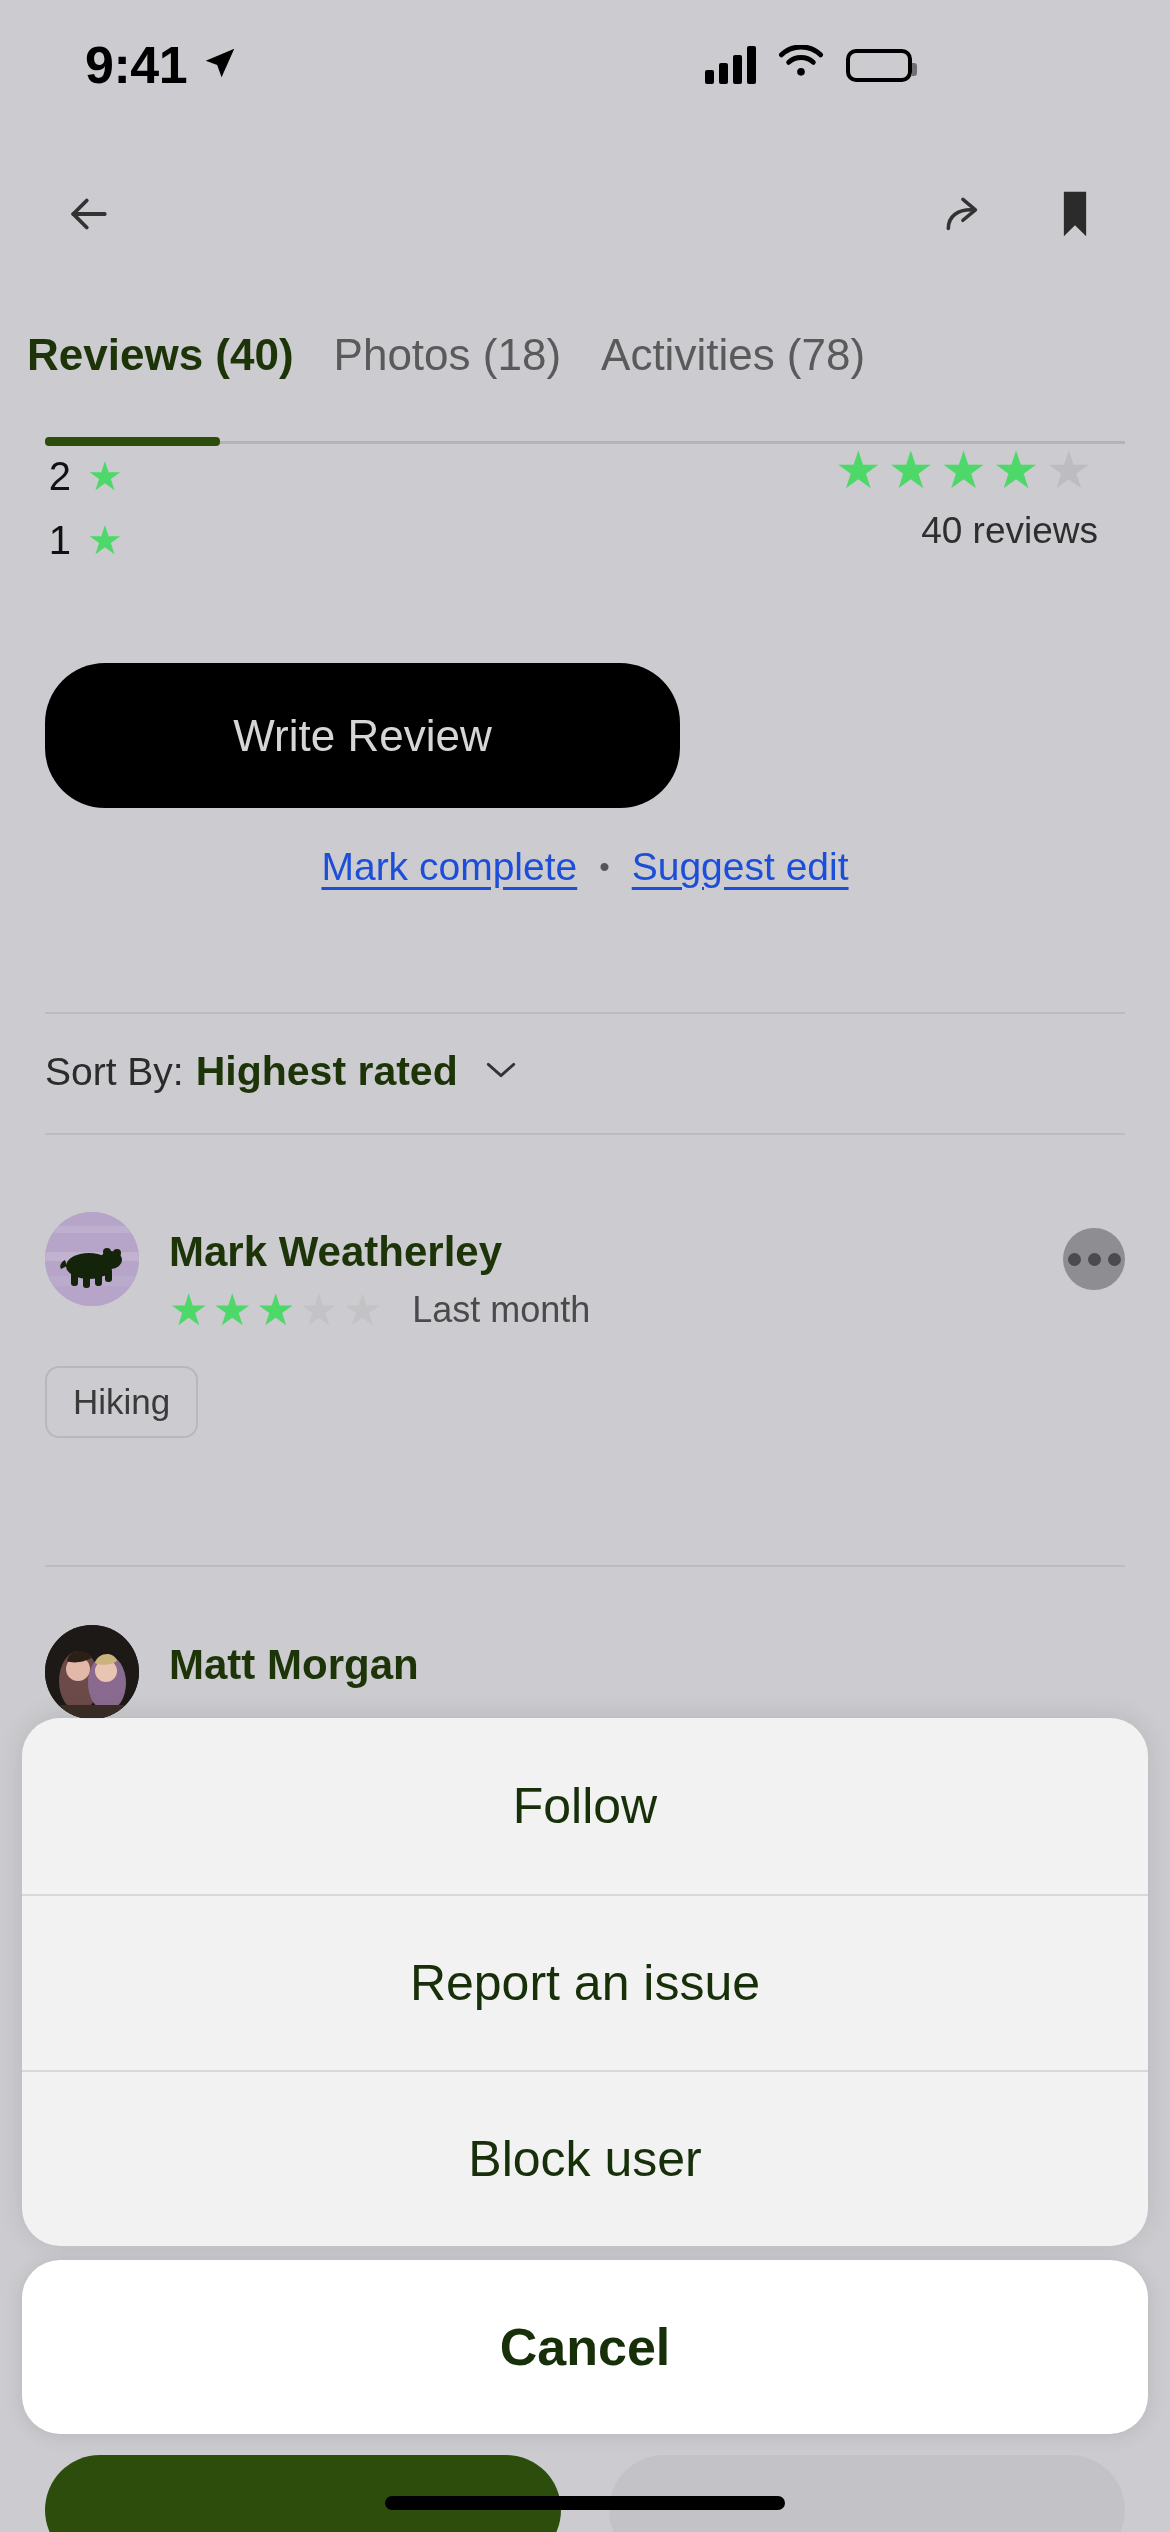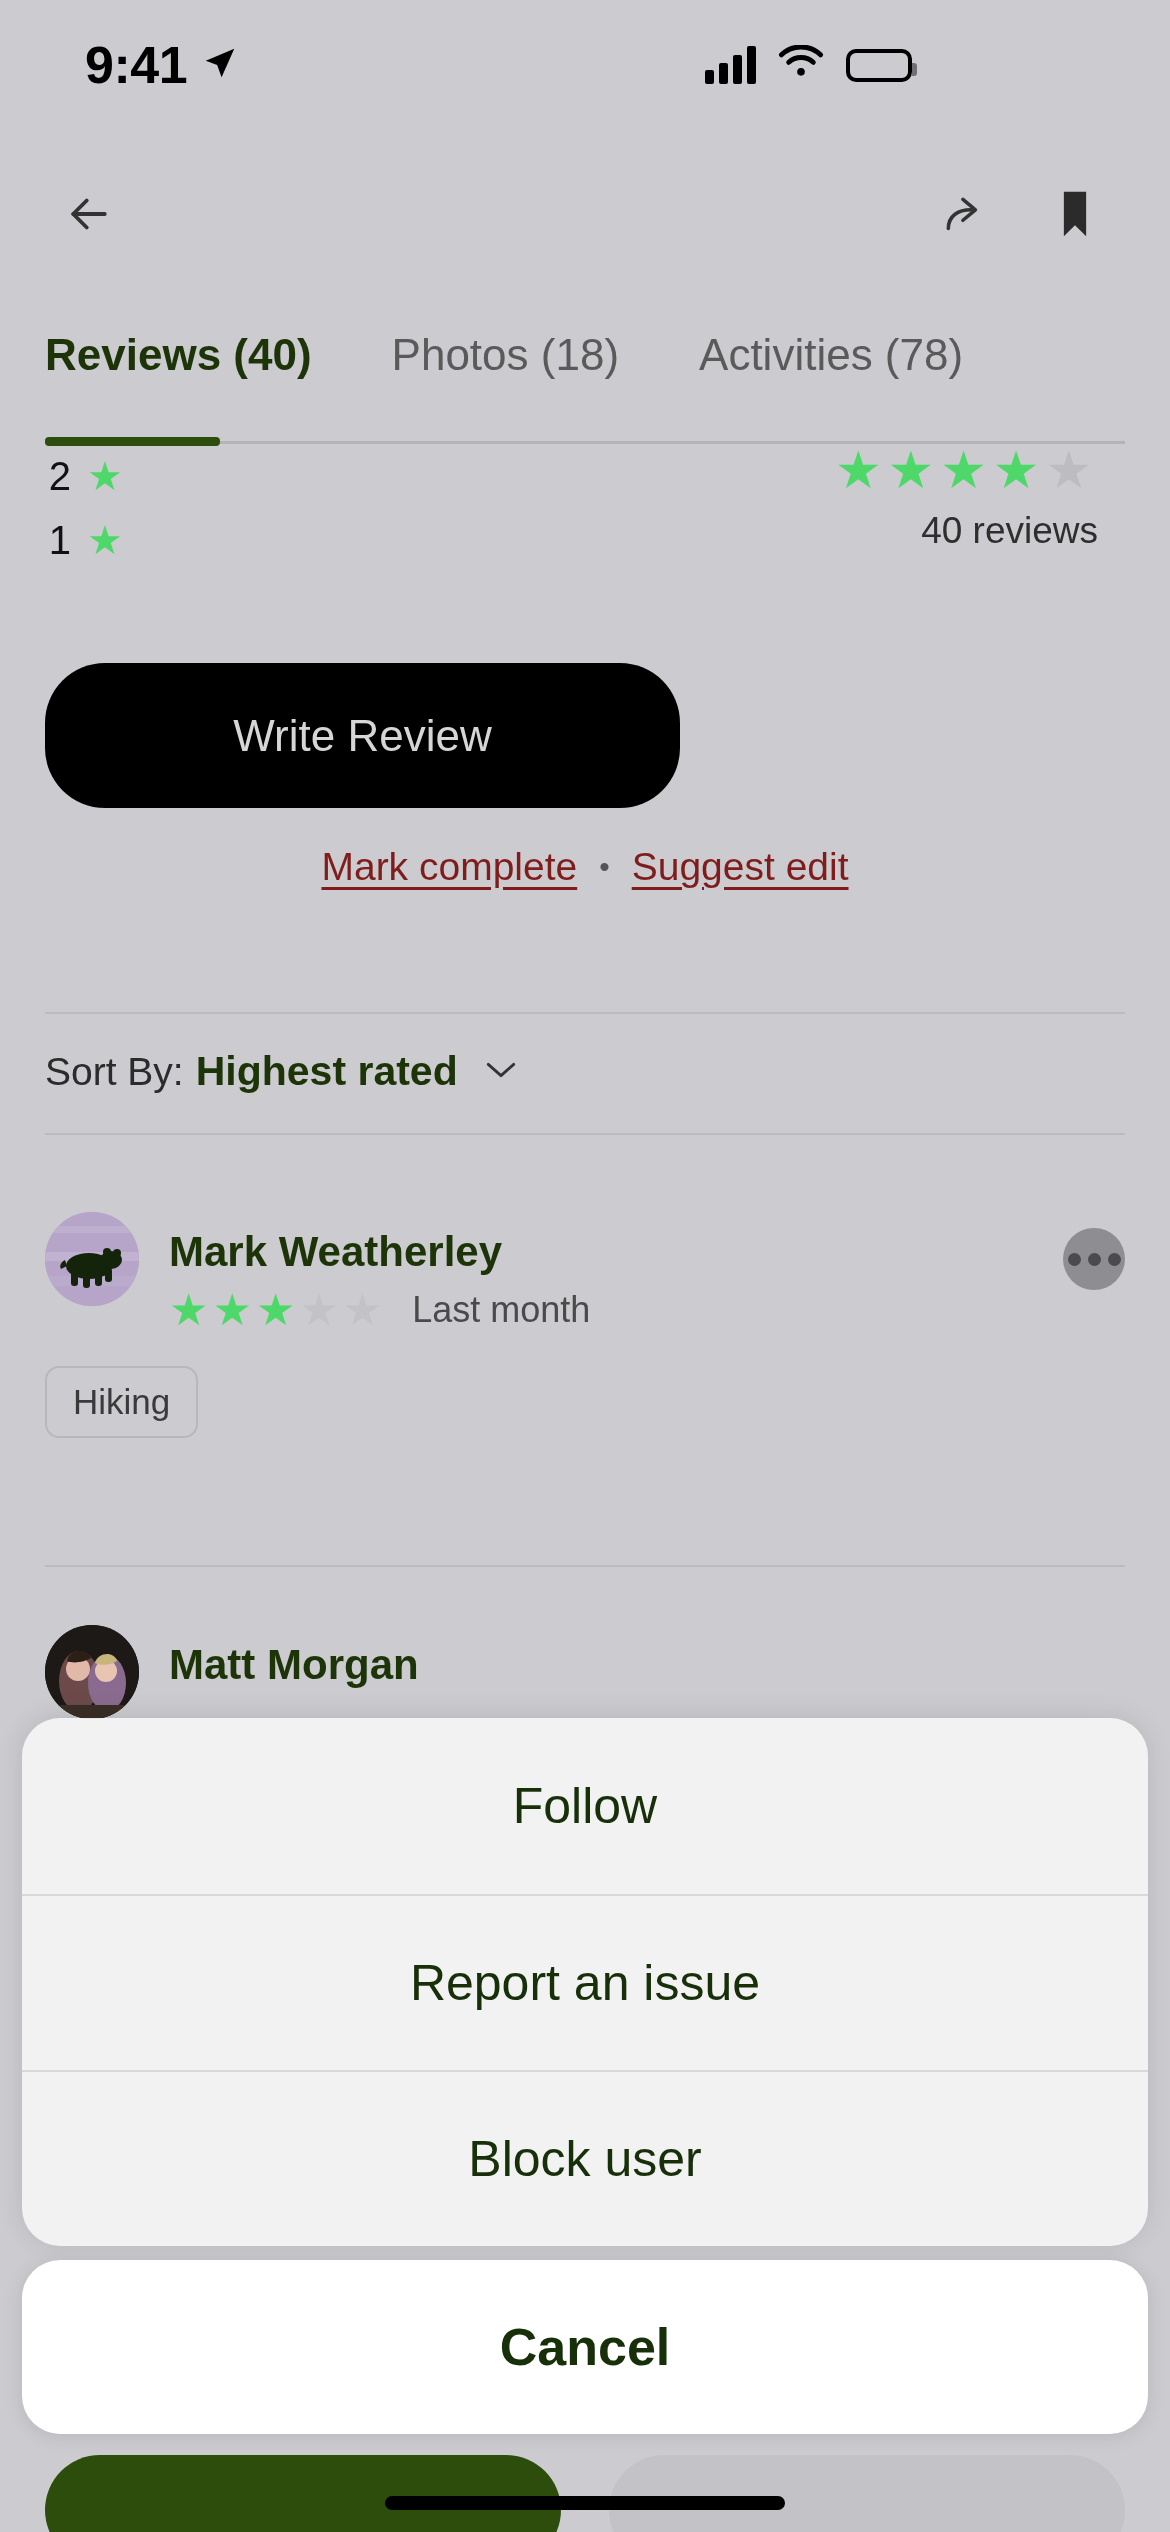--- a/index.html
+++ b/index.html
@@ -82,22 +82,22 @@
     background: none; border: none; cursor: pointer;
   }
 
   
   .tabs {
     position: absolute;
     top: 330px; left: 0;
     width: 1170px;
     display: flex;
     align-items: flex-end;
-    padding-left: 45px;
-    gap: 80px;
+    padding-left: 27px;
+    gap: 40px;
   }
   .tab {
     font-size: 44px;
     color: #5a5a5a;
     font-weight: 400;
     white-space: nowrap;
     padding-bottom: 22px;
     cursor: pointer;
   }
   .tab.active { color: #1d3409; font-weight: 700; }
@@ -187,21 +187,21 @@
     position: absolute;
     top: 845px; left: 0;
     width: 1170px;
     display: flex;
     align-items: center;
     justify-content: center;
     gap: 22px;
     font-size: 39px;
   }
   .meta-link {
-    color: #7f1d1d;
+    color: #1d4ed8;
     text-decoration: underline;
     text-underline-offset: 7px;
     cursor: pointer;
     font-weight: 500;
   }
   .meta-dot { color: #555; font-size: 30px; }
 
   
   .sort-rule-top {
     position: absolute;

